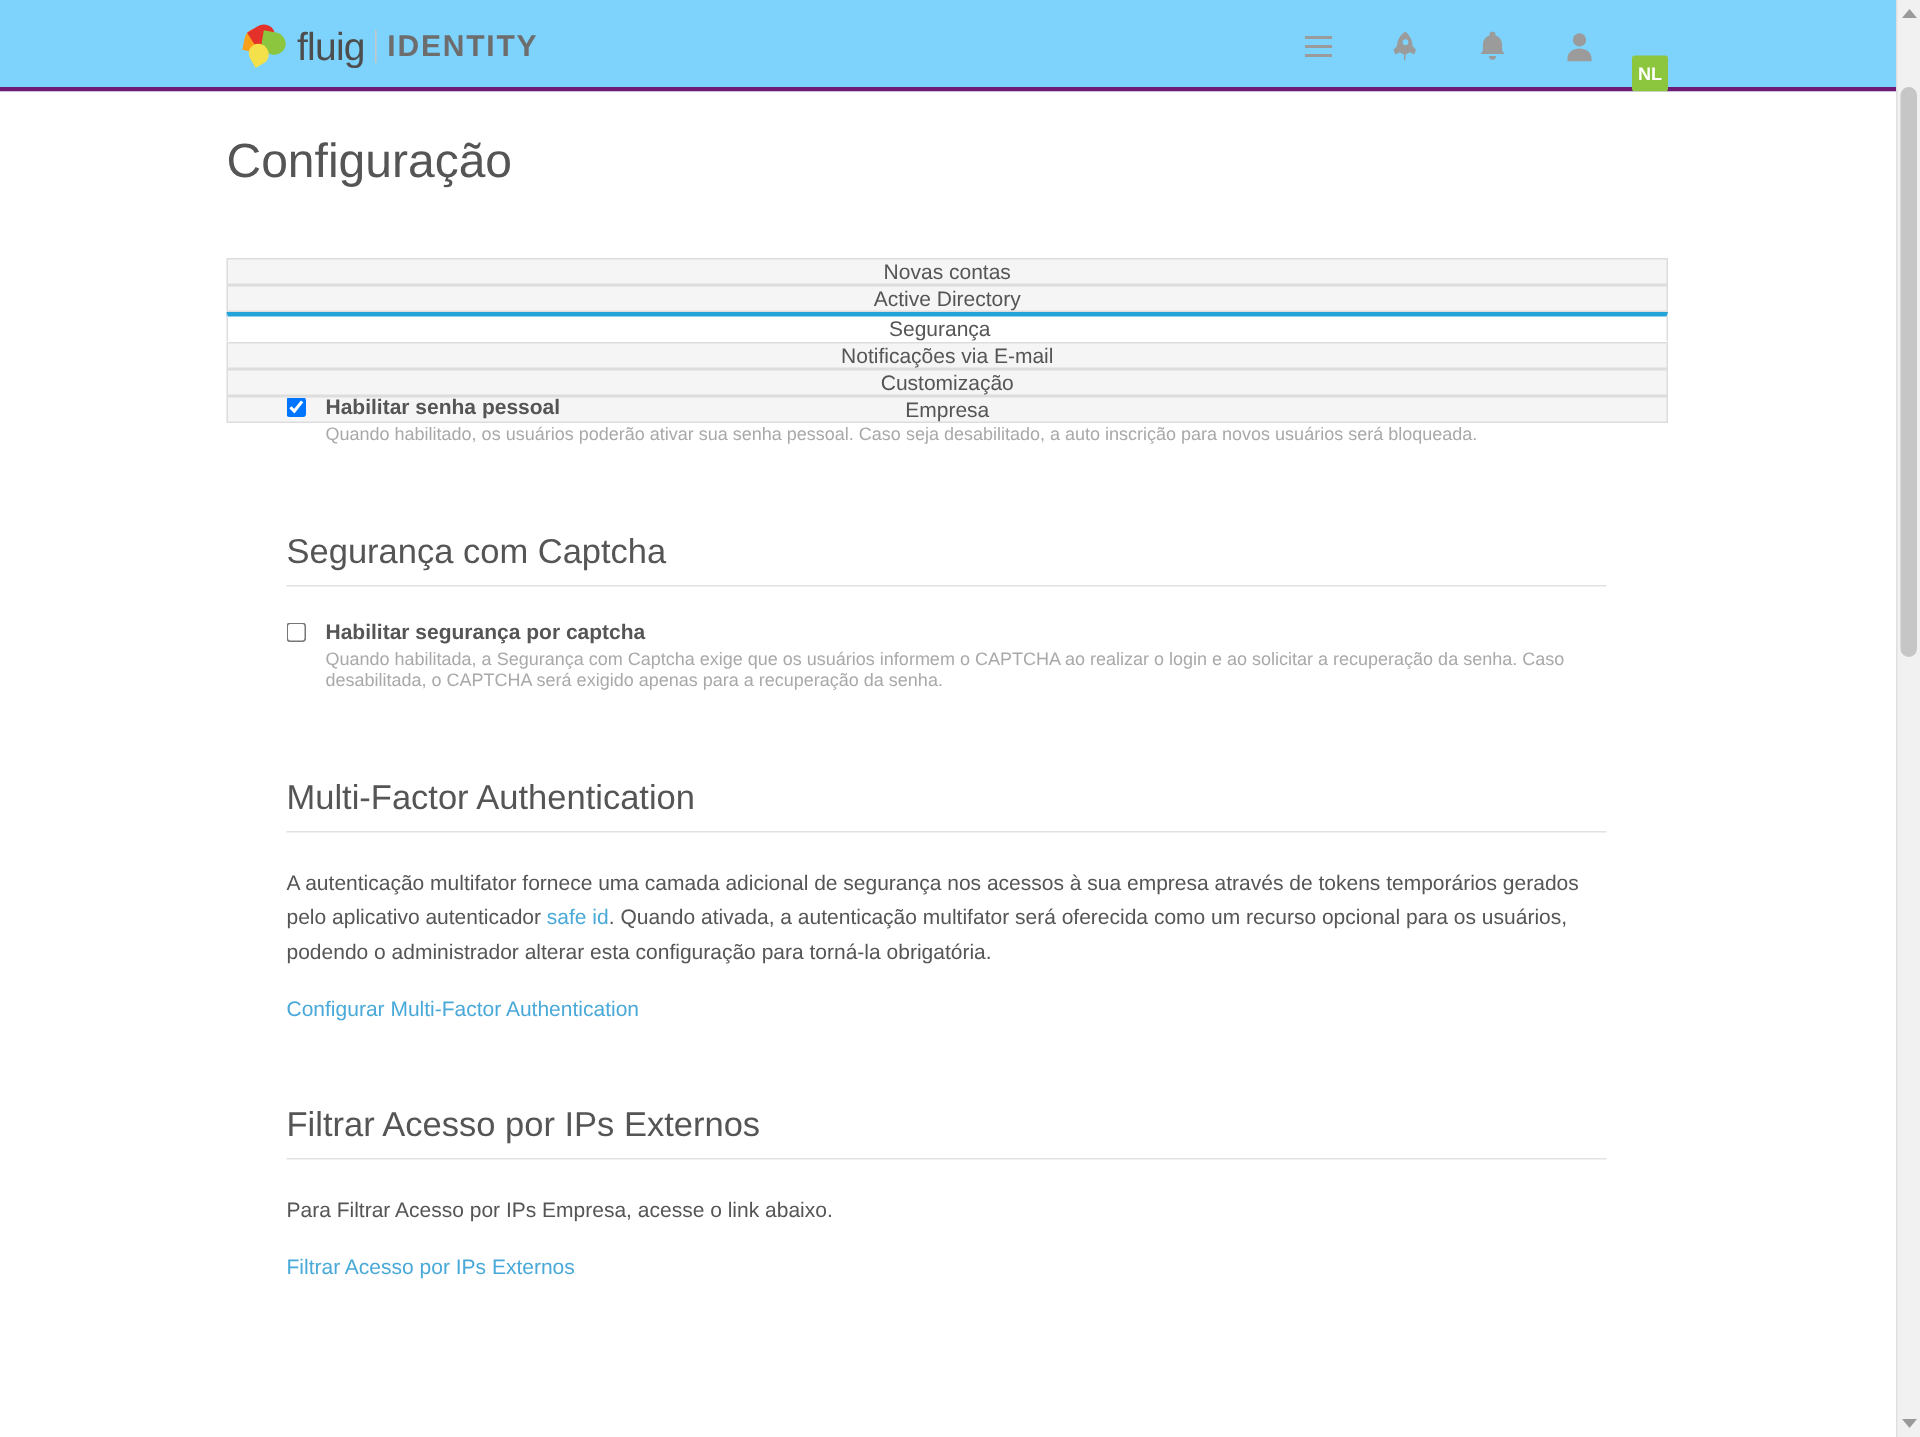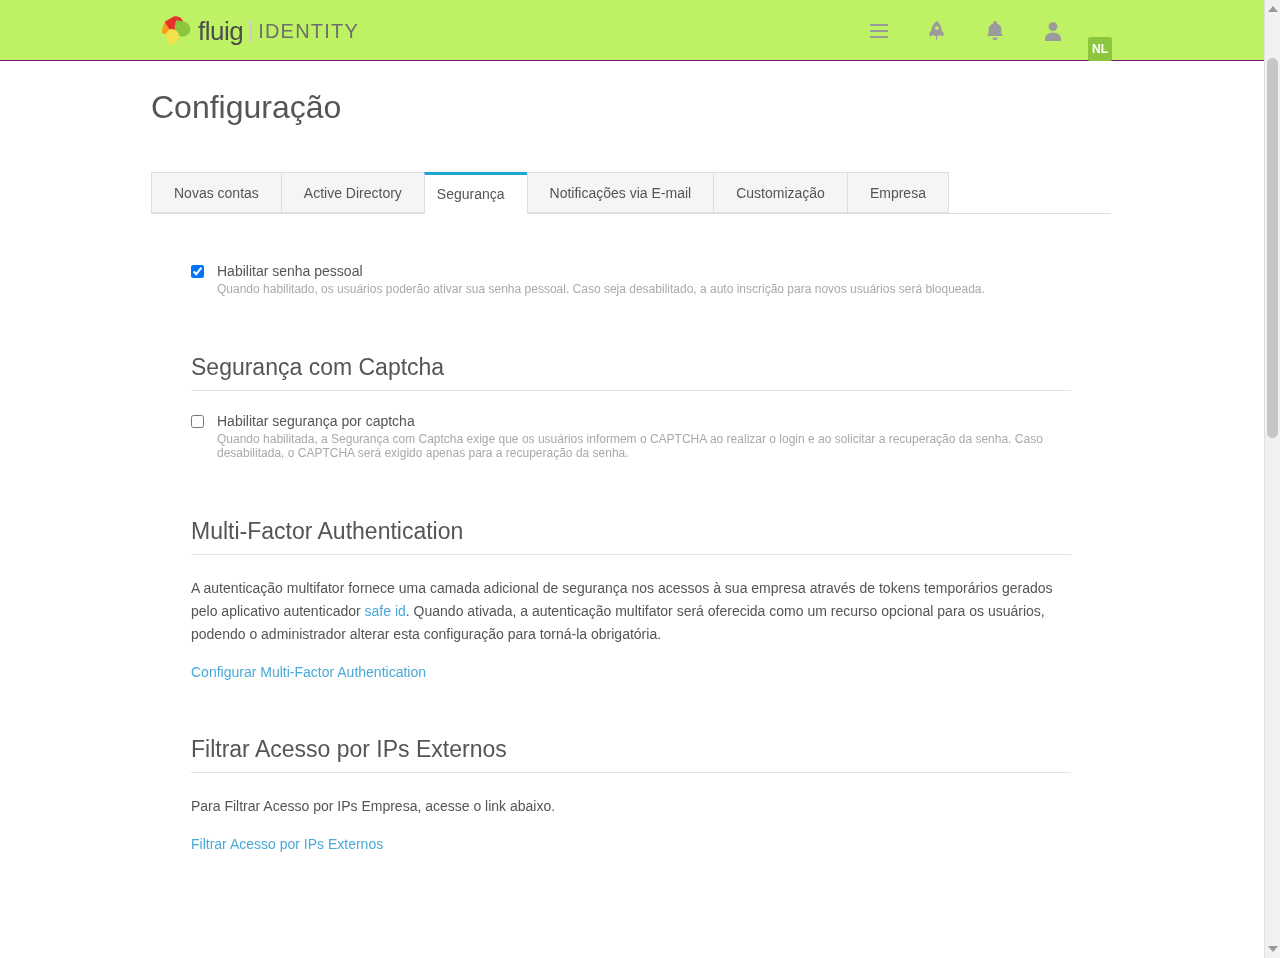--- a/index.html
+++ b/index.html
@@ -14,22 +14,22 @@
     overflow: hidden;
     position: relative;
   }
 
   
   .navbar {
     position: absolute;
     top: 0; left: 0;
     width: 1280px;
     height: 61px;
-    background: #bef264;
-    border-bottom: 1px solid #701a75;
+    background: #7dd3fc;
+    border-bottom: 3px solid #701a75;
     box-sizing: border-box;
   }
   .brand {
     position: absolute;
     left: 163px;
     top: 14px;
     display: flex;
     align-items: center;
     height: 34px;
   }
@@ -78,21 +78,21 @@
     width: 1px;
     height: 22px;
     background: #c7c7c7;
     margin: 0 7px;
     vertical-align: -4px;
   }
   .brand-identity {
     font-size: 20px;
     color: #6d6d6d;
     letter-spacing: 1.2px;
-    font-weight: 400;
+    font-weight: 700;
   }
 
   .nav-right {
     position: absolute;
     right: 168px;
     top: 0;
     height: 61px;
     display: flex;
     align-items: flex-end;
     gap: 0px;
@@ -144,20 +144,21 @@
   
   .tabs {
     position: absolute;
     left: 151px;
     top: 111px;
     width: 960px;
     height: 42px;
     border-bottom: 1px solid #dddddd;
     display: flex;
     box-sizing: border-box;
+    flex-direction: column;
   }
   .tab {
     height: 41px;
     box-sizing: border-box;
     background: #f5f5f5;
     border: 1px solid #dddddd;
     border-bottom: 1px solid #dddddd;
     margin-right: -1px;
     display: flex;
     align-items: center;
@@ -204,20 +205,21 @@
     height: 13px;
   }
   .check-texts {
     margin-left: 13px;
   }
   .check-label {
     font-size: 14px;
     color: #555555;
     line-height: 16px;
     display: block;
+    font-weight: bold;
   }
   .check-help {
     font-size: 12px;
     color: #a9a9a9;
     line-height: 14px;
     display: block;
     margin-top: 3px;
     max-width: 855px;
   }
   .para {

